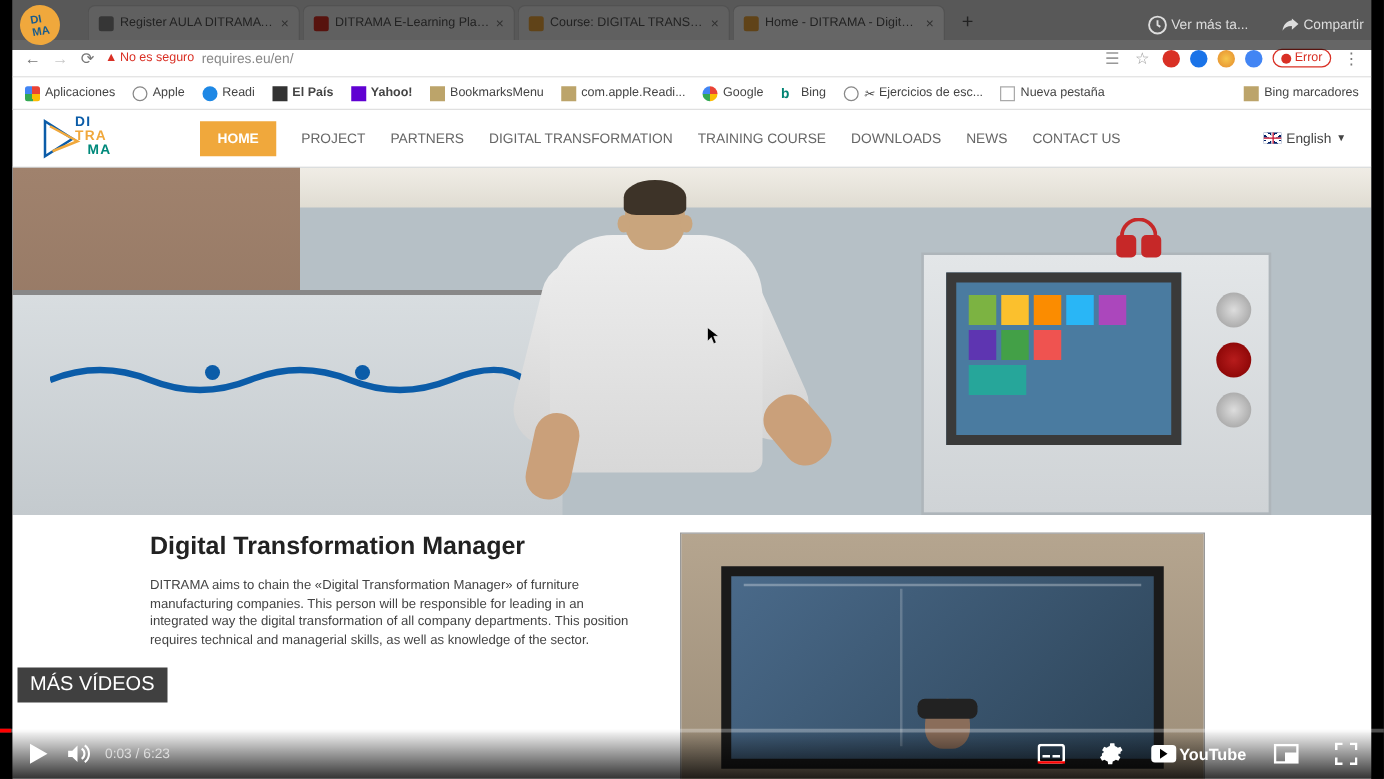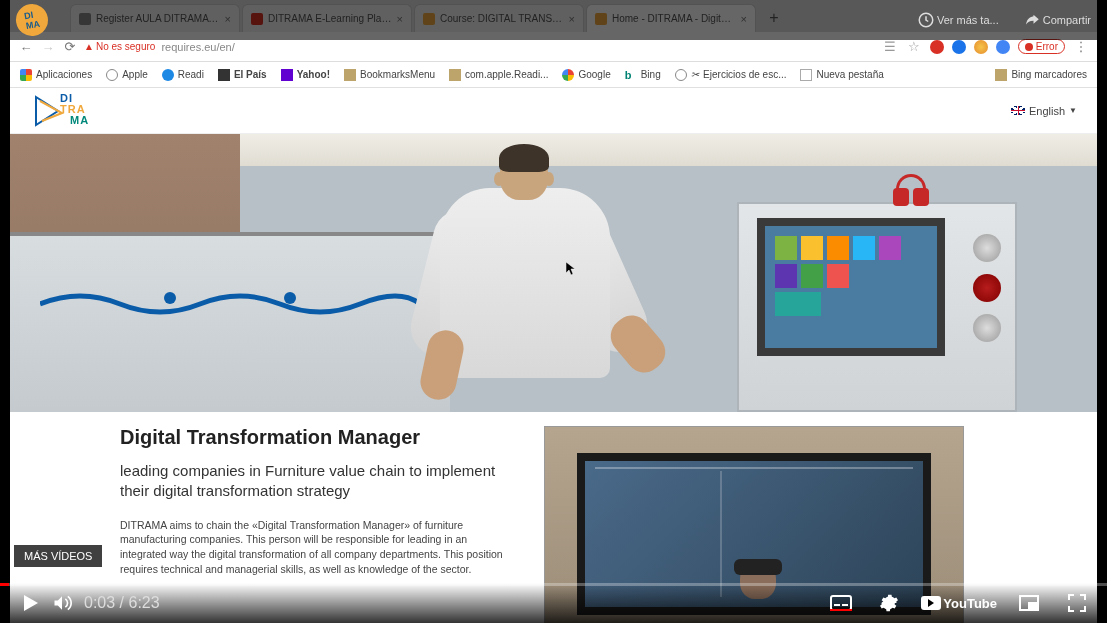--- a/index.html
+++ b/index.html
@@ -94,27 +94,27 @@
   .frame-outer{position:absolute;top:26px;left:32px;right:32px;bottom:10px;background:#1a1a1a;padding:8px;}
   .frame-inner{width:100%;height:100%;background:linear-gradient(135deg,#4a6a8a,#2d4458);position:relative;overflow:hidden;}
   .vr-head{width:36px;height:40px;background:#8a6d5a;border-radius:50% 50% 40% 40%;position:absolute;bottom:8px;left:46%;}
   .vr-goggle{width:48px;height:16px;background:#222;border-radius:6px;position:absolute;bottom:32px;left:44%;}
 
   
   .yt-controls { position: absolute; bottom: 0; left: 0; width: 1107px; height: 40px; background: linear-gradient(transparent, rgba(0,0,0,0.8)); display: flex; align-items: center; padding: 0 14px; z-index: 30;}
   .progress-bar { position:absolute; top:0; left:0; width:100%; height:3px; background:rgba(255,255,255,0.3);}
   .progress-played { height:100%; background:#f00; width:0.8%;}
   .ctrl-btn { width:32px; height:32px; display:flex; align-items:center; justify-content:center; color:#fff; font-size:18px;}
-  .ctrl-time { color:#ddd; font-size:16px; margin-left:6px;}
+  .ctrl-time { color:#ddd; font-size:11px; margin-left:6px;}
   .ctrl-right { margin-left:auto; display:flex; align-items:center; gap:16px;}
   .yt-logo-ctrl { display:flex; align-items:center; gap:2px; color:#fff; font-size:13px; font-weight:bold;}
   .yt-logo-ctrl .play-box{width:20px;height:14px;background:#fff;border-radius:3px;display:flex;align-items:center;justify-content:center;}
   .yt-logo-ctrl .play-box::before{content:"";border-left:6px solid #000;border-top:4px solid transparent;border-bottom:4px solid transparent;}
 
-  .mas-videos { position:absolute; left:14px; top:545px; background:rgba(0,0,0,0.75); color:#fff; font-size:11px; padding:5px 10px; z-index:25;}
+  .mas-videos { position:absolute; left:14px; top:534px; background:rgba(0,0,0,0.75); color:#fff; font-size:16px; padding:5px 10px; z-index:25;}
 </style>
 </head>
 <body>
 
 <div class="youtube-frame">
 
   <div class="video-content">
 
     <div class="browser-chrome">
       <div class="tab-bar">
@@ -219,20 +219,30 @@
       <div class="logo">
         <svg width="80" height="40" viewBox="0 0 80 40">
             <path d="M6 6 L28 20 L6 34 Z" fill="none" stroke="#0b5ca8" stroke-width="2"></path>
             <path d="M10 10 L32 22 L12 30" fill="none" stroke="#f0a83c" stroke-width="2"></path>
           </svg>
         <div style="position:absolute;top:2px;left:30px;">
           <div class="logo-text logo-di">DI</div>
           <div class="logo-text logo-tra">TRA</div>
           <div class="logo-text logo-ma" style="margin-left:10px">MA</div>
         </div>
+      </div>
+      <div class="nav-items">
+        <span class="nav-item home">HOME</span>
+        <span class="nav-item">PROJECT</span>
+        <span class="nav-item">PARTNERS</span>
+        <span class="nav-item">DIGITAL TRANSFORMATION</span>
+        <span class="nav-item">TRAINING COURSE</span>
+        <span class="nav-item">DOWNLOADS</span>
+        <span class="nav-item">NEWS</span>
+        <span class="nav-item">CONTACT US</span>
       </div>
       <div class="lang">
         <span class="flag-uk"></span>
         <span>English</span>
         <span style="font-size:8px">▼</span>
       </div>
     </div>
 
     <div class="hero">
       <div class="hero-bg">
@@ -280,21 +290,20 @@
         </div>
         <div class="cursor-arrow"><svg viewBox="0 0 10 14">
               <path d="M0 0 L0 11 L3 8 L5 13 L7 12 L5 7 L9 7 Z" fill="#000" stroke="#fff" stroke-width="0.5"></path>
             </svg></div>
       </div>
     </div>
 
     <div class="article-sec">
       <div class="article-text">
         <h2>Digital Transformation Manager</h2>
-        <div class="lead">leading companies in Furniture value chain to implement their digital transformation strategy</div>
         <p><b>DITRAMA</b><span> aims to chain the «</span><b>Digital Transformation Manager</b><span>» of furniture manufacturing companies. This person will be responsible for leading in an integrated way the </span><b>digital transformation</b><span> of all company departments. This position requires technical and managerial skills, as well as knowledge of the sector.</span></p>
       </div>
       <div class="article-img">
         <div class="frame-outer">
             <div class="frame-inner">
           <div style="position:absolute;top:6px;left:10px;right:10px;height:2px;background:rgba(255,255,255,.3)"></div>
           <div style="position:absolute;top:10px;bottom:10px;left:40%;width:2px;background:rgba(255,255,255,.2)"></div>
           <div class="vr-head"></div>
               <div class="vr-goggle"></div>
         </div>

